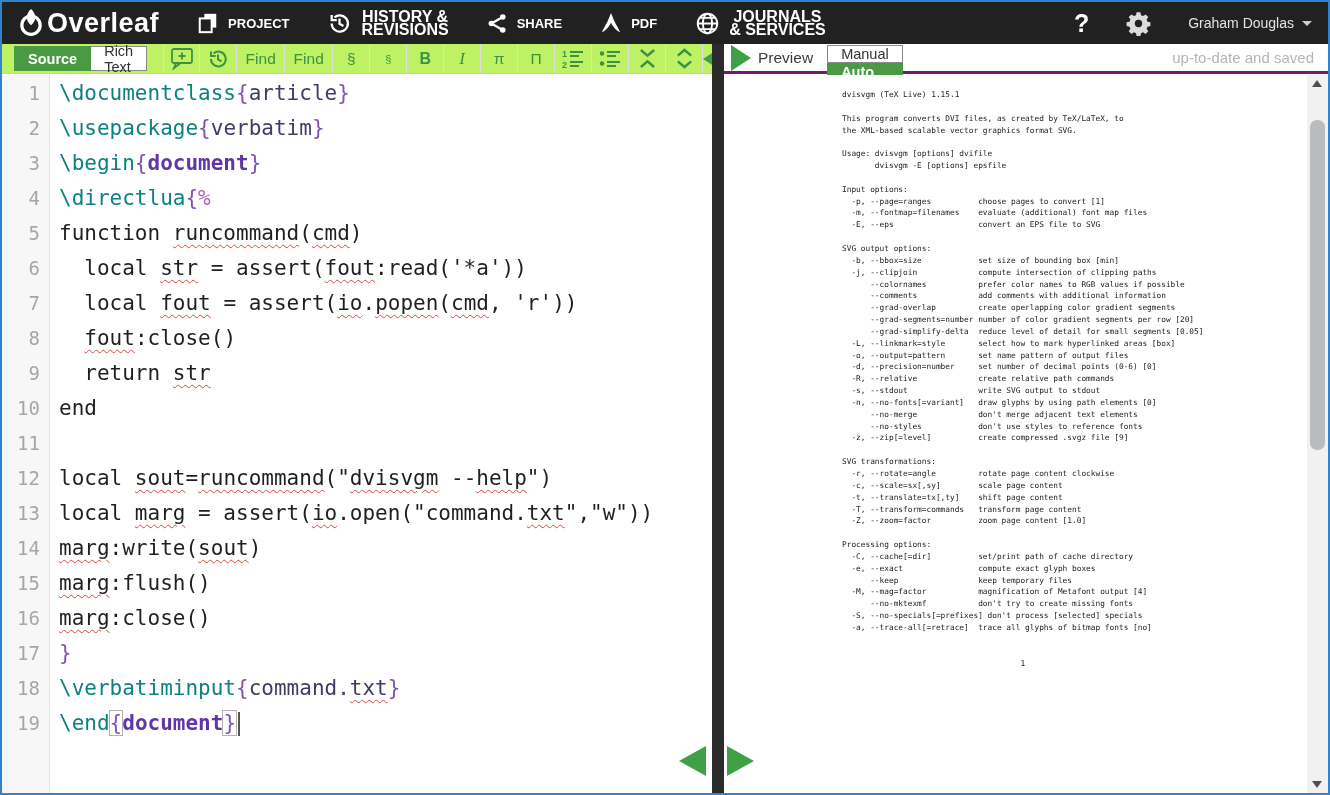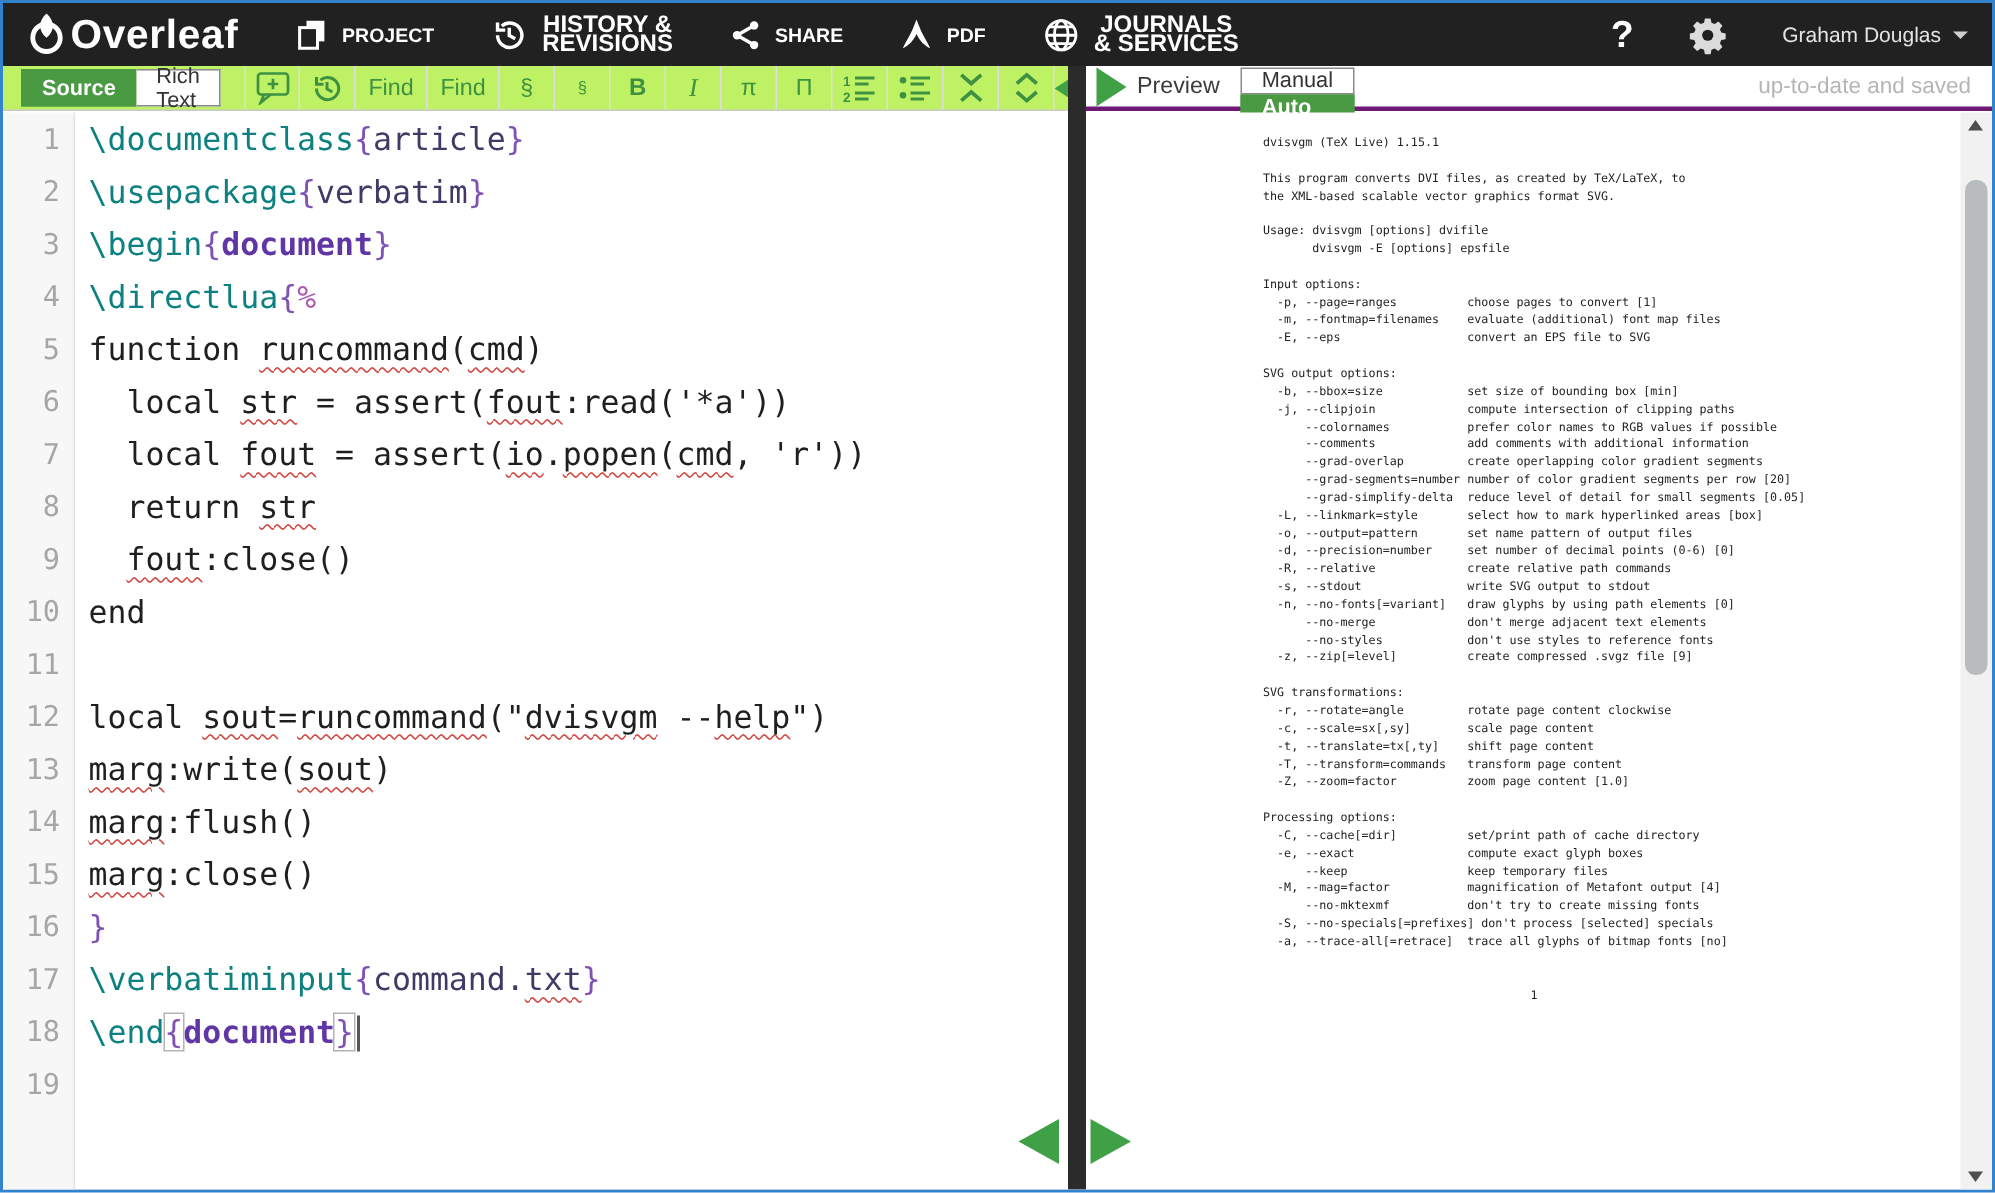--- a/index.html
+++ b/index.html
@@ -236,25 +236,26 @@
       <div class="gut-num">19</div>
     </div>
   <div id="code">
       <div class="code-line"><span class="t-cmd">\documentclass</span><span class="t-brace">{</span><span class="t-arg">article</span><span class="t-brace">}</span></div>
       <div class="code-line"><span class="t-cmd">\usepackage</span><span class="t-brace">{</span><span class="t-arg">verbatim</span><span class="t-brace">}</span></div>
       <div class="code-line"><span class="t-cmd">\begin</span><span class="t-brace">{</span><span class="t-argb">document</span><span class="t-brace">}</span></div>
       <div class="code-line"><span class="t-cmd">\directlua</span><span class="t-brace">{</span><span class="t-com">%</span></div>
       <div class="code-line"><span class="t-pl">function </span><span class="t-pl t-sp">runcommand</span><span class="t-pl">(</span><span class="t-pl t-sp">cmd</span><span class="t-pl">)</span></div>
       <div class="code-line"><span class="t-pl">  local </span><span class="t-pl t-sp">str</span><span class="t-pl"> = assert(</span><span class="t-pl t-sp">fout</span><span class="t-pl">:read('*a'))</span></div>
       <div class="code-line"><span class="t-pl">  local </span><span class="t-pl t-sp">fout</span><span class="t-pl"> = assert(</span><span class="t-pl t-sp">io</span><span class="t-pl">.</span><span class="t-pl t-sp">popen</span><span class="t-pl">(</span><span class="t-pl t-sp">cmd</span><span class="t-pl">, 'r'))</span></div>
+      <div class="code-line"><span class="t-pl">  </span><span class="t-pl t-sp">fout</span><span class="t-pl">:close()</span></div>
       <div class="code-line"><span class="t-pl">  return </span><span class="t-pl t-sp">str</span></div>
-      <div class="code-line"><span class="t-pl">  </span><span class="t-pl t-sp">fout</span><span class="t-pl">:close()</span></div>
       <div class="code-line"><span class="t-pl">end</span></div>
       <div class="code-line"></div>
       <div class="code-line"><span class="t-pl">local </span><span class="t-pl t-sp">sout</span><span class="t-pl">=</span><span class="t-pl t-sp">runcommand</span><span class="t-pl">("</span><span class="t-pl t-sp">dvisvgm</span><span class="t-pl"> --</span><span class="t-pl t-sp">help</span><span class="t-pl">")</span></div>
+      <div class="code-line"><span class="t-pl">local </span><span class="t-pl t-sp">marg</span><span class="t-pl"> = assert(</span><span class="t-pl t-sp">io</span><span class="t-pl">.open("command.</span><span class="t-pl t-sp">txt</span><span class="t-pl">","w"))</span></div>
       <div class="code-line"><span class="t-pl t-sp">marg</span><span class="t-pl">:write(</span><span class="t-pl t-sp">sout</span><span class="t-pl">)</span></div>
       <div class="code-line"><span class="t-pl t-sp">marg</span><span class="t-pl">:flush()</span></div>
       <div class="code-line"><span class="t-pl t-sp">marg</span><span class="t-pl">:close()</span></div>
       <div class="code-line"><span class="t-brace">}</span></div>
       <div class="code-line"><span class="t-cmd">\verbatiminput</span><span class="t-brace">{</span><span class="t-arg">command.</span><span class="t-arg t-sp">txt</span><span class="t-brace">}</span></div>
       <div class="code-line"><span class="t-cmd">\end</span><span class="t-brace t-box">{</span><span class="t-argb">document</span><span class="t-brace t-box">}</span><span class="cursor"></span></div>
     </div>
 </div>
 <span id="lb-tri" class="tri-left big"></span>
 

